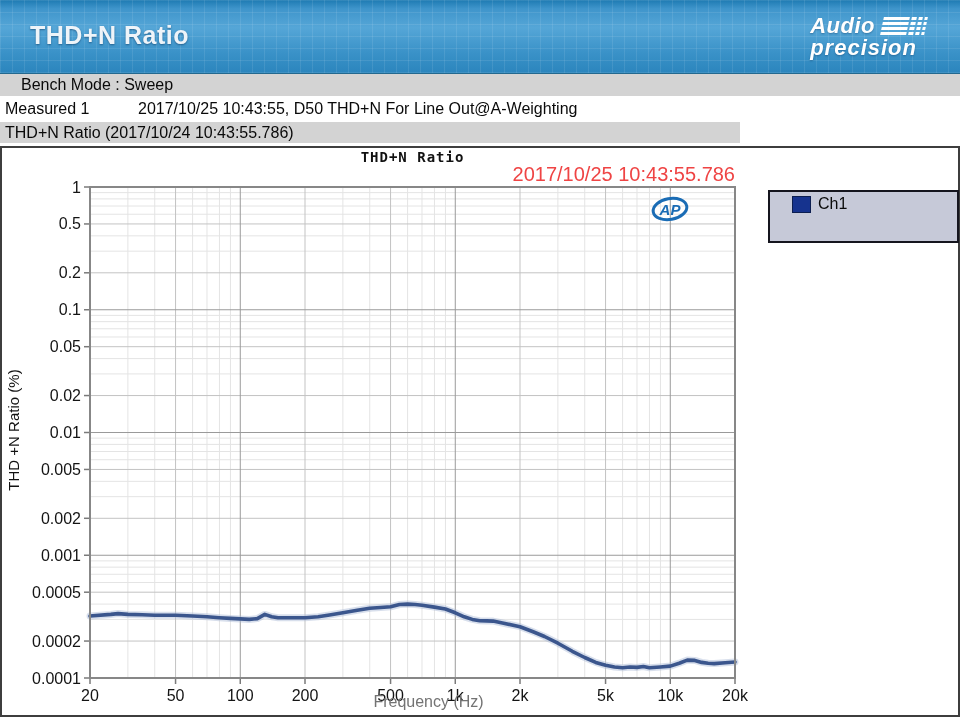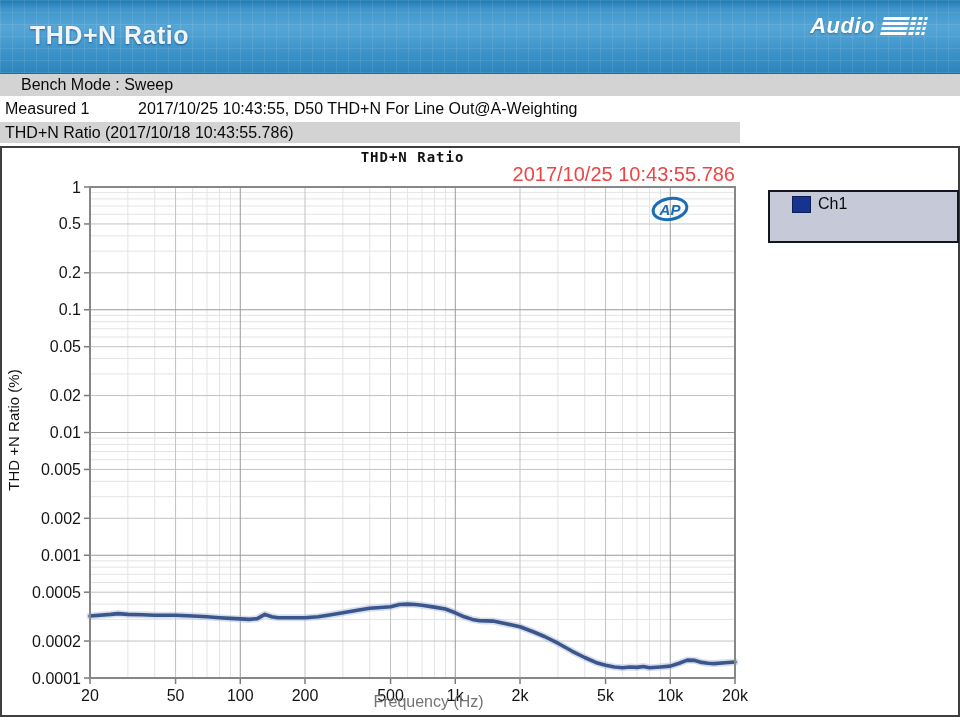--- a/index.html
+++ b/index.html
@@ -99,32 +99,33 @@
               <i></i>
             </div>
           <div class="bar">
               <i></i>
               <i></i>
               <i></i>
               <i></i>
             </div>
         </div>
       </div>
+      <div class="brand-precision">precision</div>
     </div>
   </div>
 
   <div class="bar-gray bench">
     <span>Bench Mode : Sweep</span>
   </div>
   <div class="measured">
     <span class="mlabel">Measured 1</span>
     <span>2017/10/25 10:43:55, D50 THD+N For Line Out@A-Weighting</span>
   </div>
   <div class="bar-gray section">
-    <span>THD+N Ratio (2017/10/18 10:43:55.786)</span>
+    <span>THD+N Ratio (2017/10/24 10:43:55.786)</span>
   </div>
 
   <div class="chartbox">
     <svg id="plot-svg" width="956" height="567">
         <line x1="125.85962069697146" y1="39" x2="125.85962069697146" y2="530" stroke="#e4e4e4" stroke-width="1"></line>
         <line x1="152.72144906775594" y1="39" x2="152.72144906775594" y2="530" stroke="#e4e4e4" stroke-width="1"></line>
         <line x1="190.58106976472743" y1="39" x2="190.58106976472743" y2="530" stroke="#e4e4e4" stroke-width="1"></line>
         <line x1="204.97462953530925" y1="39" x2="204.97462953530925" y2="530" stroke="#e4e4e4" stroke-width="1"></line>
         <line x1="217.4428981355119" y1="39" x2="217.4428981355119" y2="530" stroke="#e4e4e4" stroke-width="1"></line>
         <line x1="228.4406904616989" y1="39" x2="228.4406904616989" y2="530" stroke="#e4e4e4" stroke-width="1"></line>

